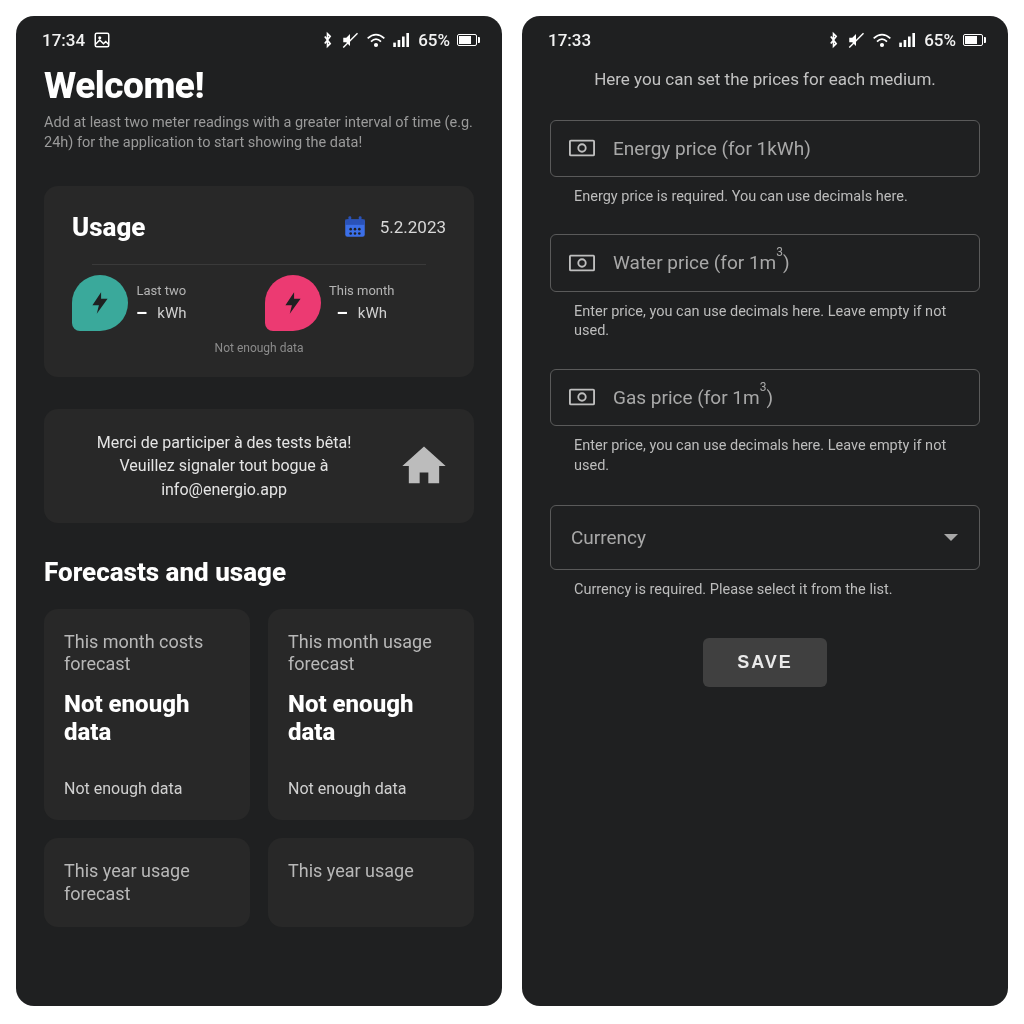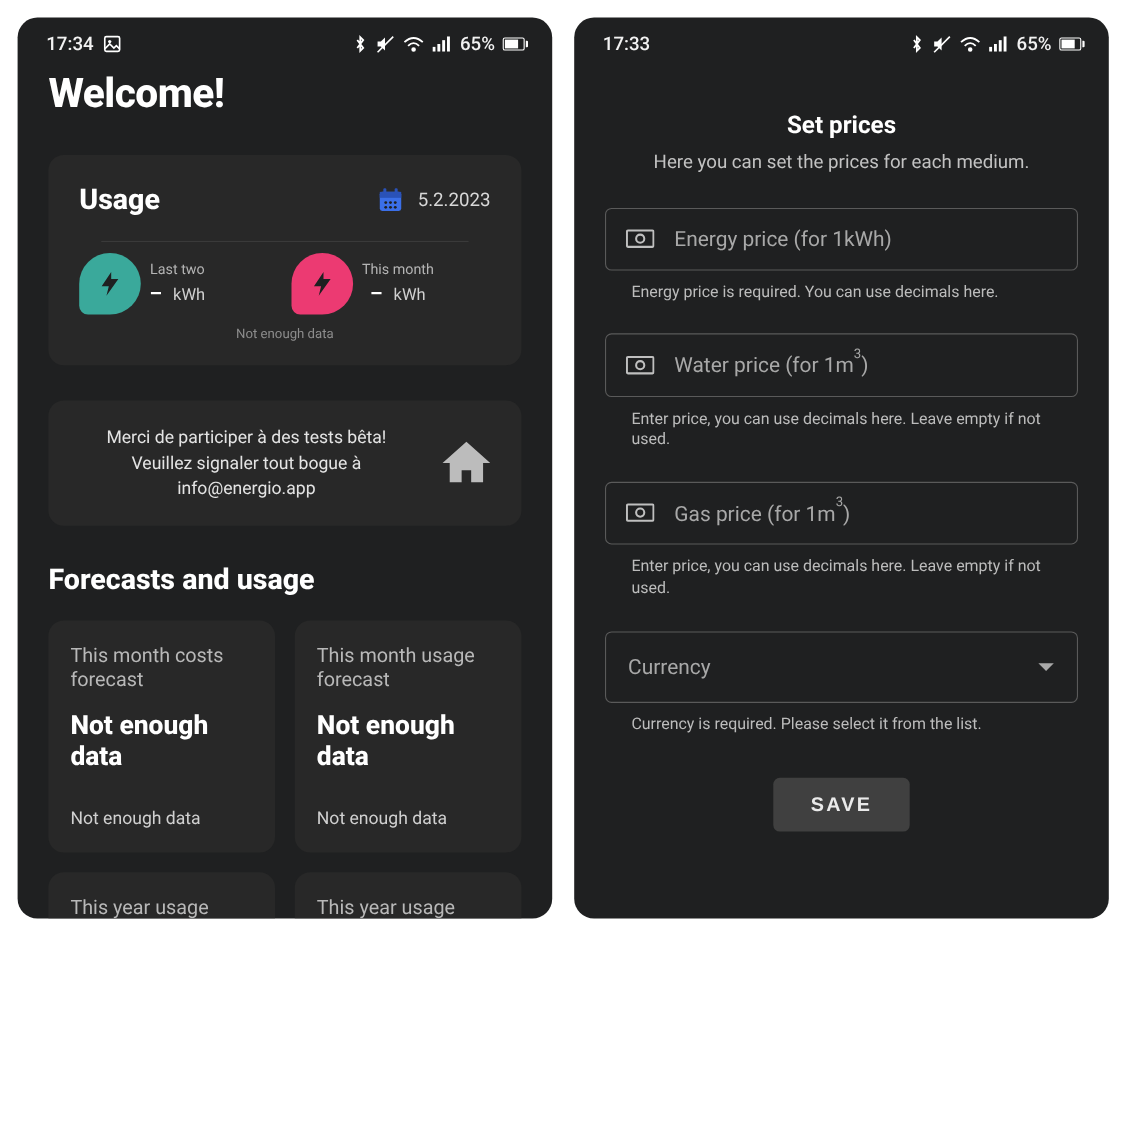--- a/index.html
+++ b/index.html
@@ -9,21 +9,21 @@
     height: 1024px;
     display: flex;
     gap: 20px;
     padding: 16px;
     font-family: -apple-system, BlinkMacSystemFont, "Segoe UI", Roboto, sans-serif;
   }
   .phone {
     background: #1f2021;
     border-radius: 18px;
     flex: 1;
-    height: 819px;
+    height: 990px;
     overflow: hidden;
     color: #e8e8e8;
     display: flex;
     flex-direction: column;
     position: relative;
   }
   .status-bar {
     display: flex;
     justify-content: space-between;
     align-items: center;
@@ -177,20 +177,21 @@
           <span class="battery-body">
             <span class="battery-fill"></span>
           </span>
           <span class="battery-tip"></span>
         </span>
     </div>
   </div>
 
   <div class="content">
     <div class="welcome-title">Welcome!</div>
+    <div class="welcome-sub">Add at least two meter readings with a greater interval of time (e.g. 24h) for the application to start showing the data!</div>
 
     <div class="card">
       <div class="usage-header">
         <div class="usage-title">Usage</div>
         <div class="usage-date-wrap">
           <svg width="26" height="26" viewBox="0 0 24 24" fill="#3b6fe8">
               <rect x="3" y="5" width="18" height="16" rx="2"></rect>
               <rect x="3" y="5" width="18" height="5" fill="#2a52b8"></rect>
               <rect x="6" y="2" width="2.5" height="5" rx="1" fill="#2a52b8"></rect>
               <rect x="15.5" y="2" width="2.5" height="5" rx="1" fill="#2a52b8"></rect>
@@ -295,21 +296,20 @@
       <span class="battery">
           <span class="battery-body">
             <span class="battery-fill"></span>
           </span>
           <span class="battery-tip"></span>
         </span>
     </div>
   </div>
 
   <div class="content">
-    <div class="prices-title">Set prices</div>
     <div class="prices-sub">Here you can set the prices for each medium.</div>
 
     <div class="field">
       <svg width="26" height="18" viewBox="0 0 28 18" fill="none" stroke="#bfbfbf" stroke-width="2">
           <rect x="1" y="1" width="26" height="16" rx="1"></rect>
           <circle cx="14" cy="9" r="4"></circle>
         </svg>
       <span class="ph">Energy price (for 1kWh)</span>
     </div>
     <div class="helper">Energy price is required. You can use decimals here.</div>

